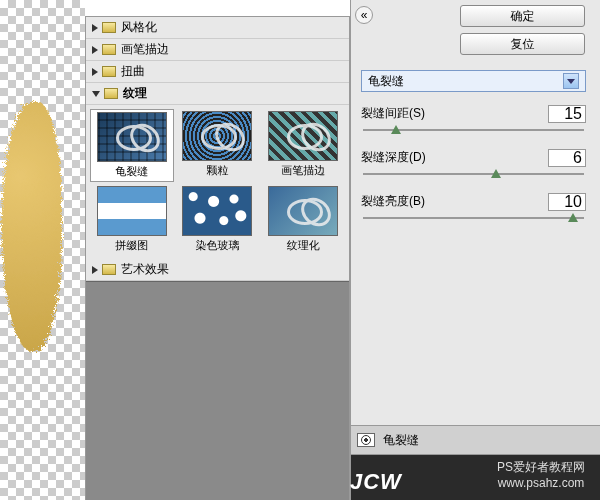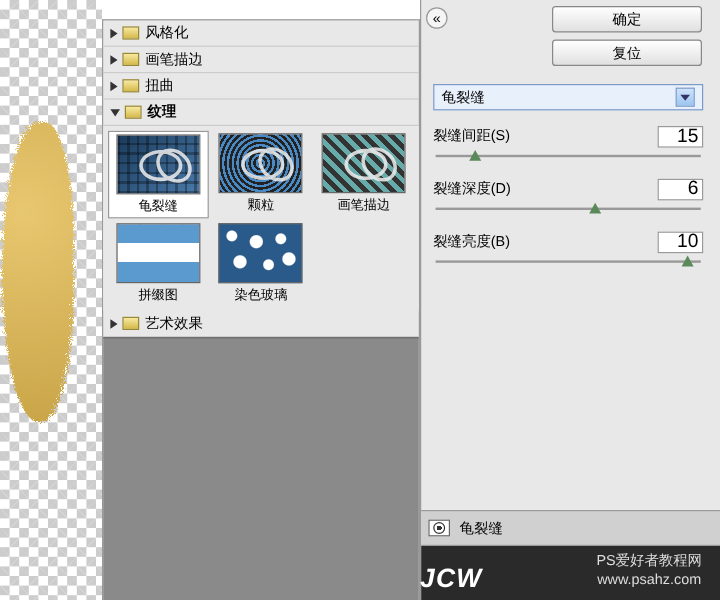--- a/index.html
+++ b/index.html
@@ -104,20 +104,26 @@
         <span class="thumb-label">画笔描边</span>
       </div>
     <div class="thumb-cell">
         <div class="thumb t4"></div>
         <span class="thumb-label">拼缀图</span>
       </div>
     <div class="thumb-cell">
         <div class="thumb t5"></div>
         <span class="thumb-label">染色玻璃</span>
       </div>
+    <div class="thumb-cell">
+        <div class="thumb t6">
+          <div class="knot"></div>
+        </div>
+        <span class="thumb-label">纹理化</span>
+      </div>
   </div>
 
   <div class="folder-row">
       <span class="tri tri-right"></span>
       <span class="folder-icon"></span>
       <span>艺术效果</span>
     </div>
   <div class="panel-spacer"></div>
 </div>
 

